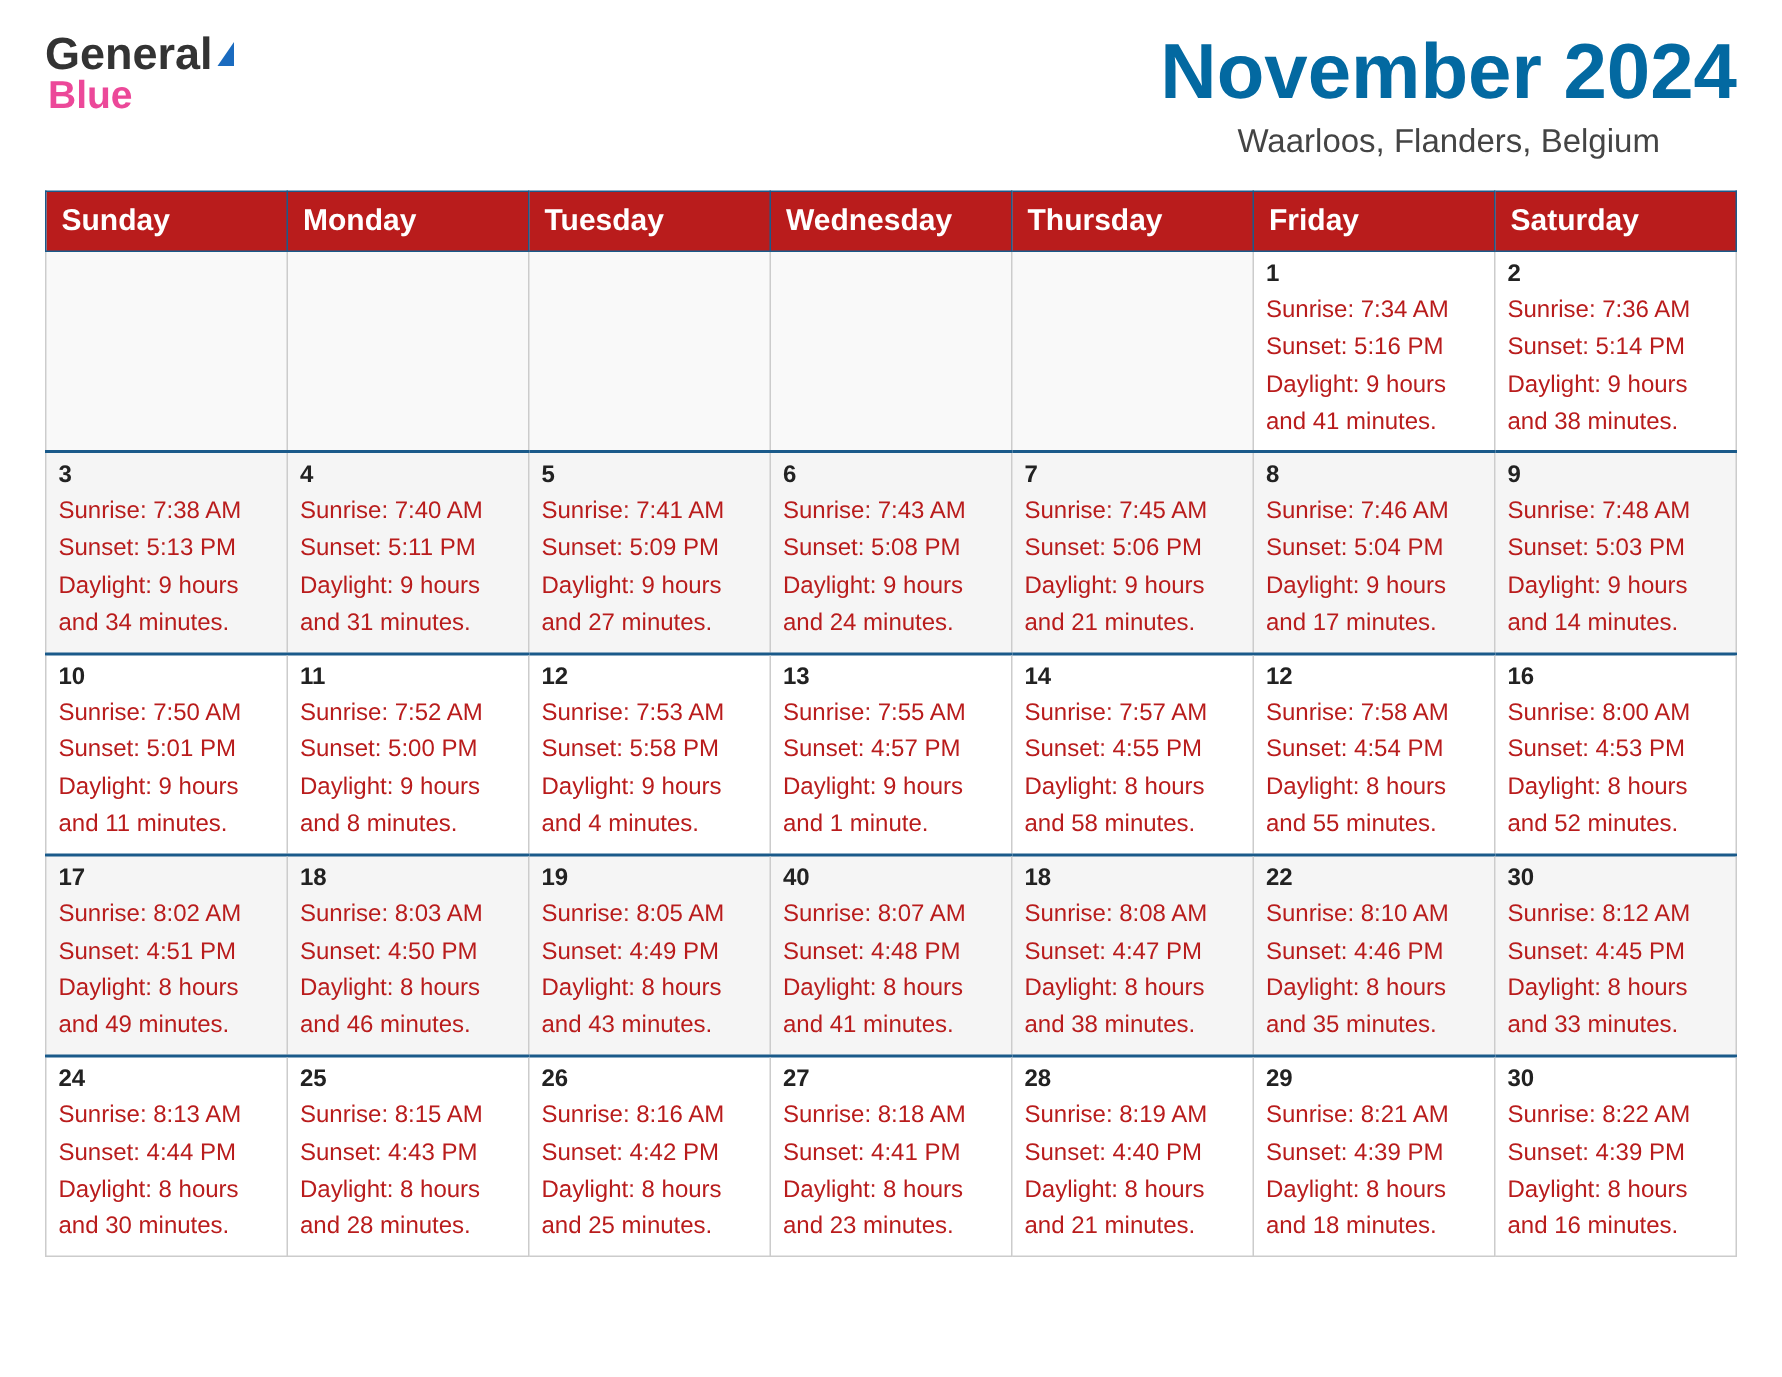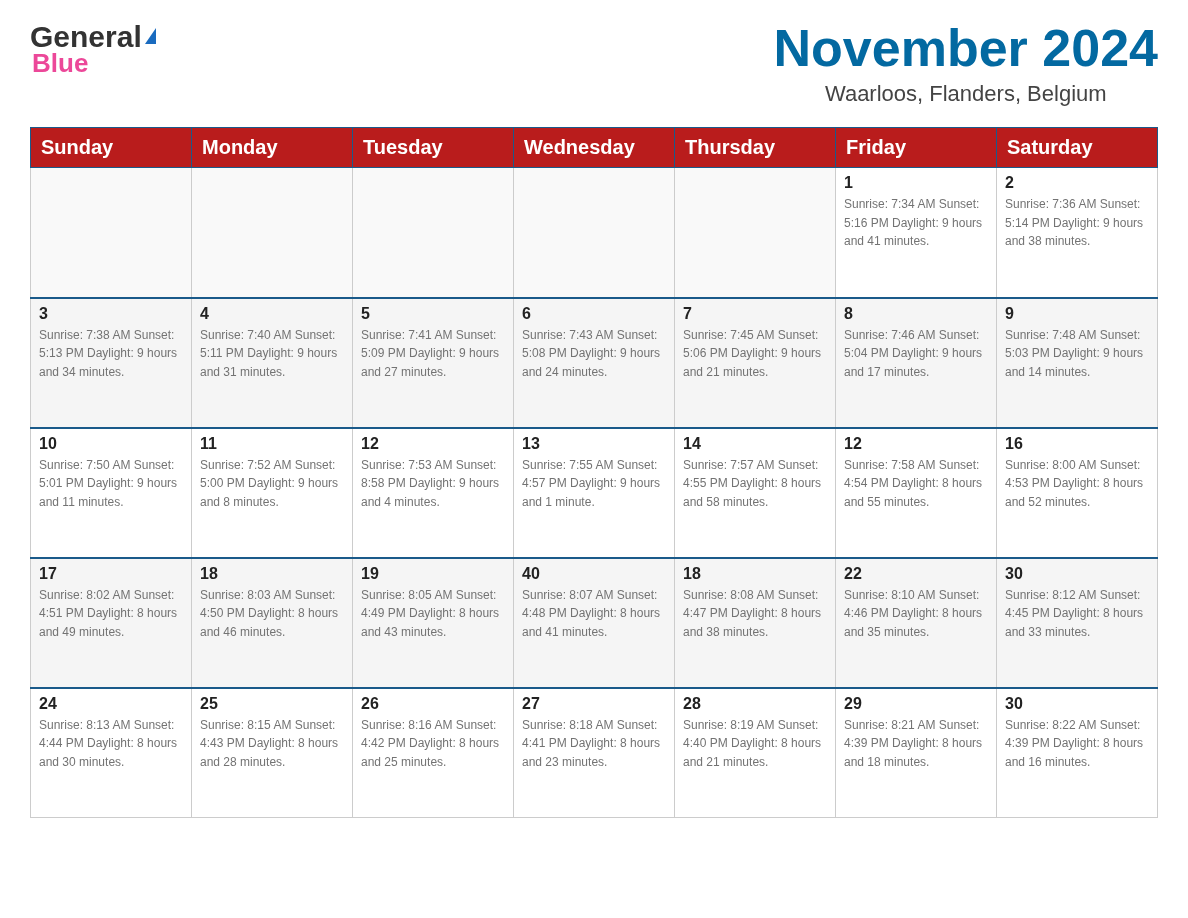--- a/index.html
+++ b/index.html
@@ -68,22 +68,22 @@
       background: #f9f9f9;
     }
     .day-number {
       font-size: 16px;
       font-weight: bold;
       color: #222;
       display: block;
       margin-bottom: 3px;
     }
     .sun-info {
-      font-size: 12px;
-      color: #737373;
+      font-size: 16px;
+      color: #b91c1c;
       line-height: 1.55;
     }
     .row-separator td {
       border-top: 2px solid #1a5a8a;
     }
   </style>
 </head>
 <body>
 
 <div class="header">
@@ -196,21 +196,21 @@
         <td>
           <span class="day-number">11</span>
           <div class="sun-info">Sunrise: 7:52 AM
 Sunset: 5:00 PM
 Daylight: 9 hours
 and 8 minutes.</div>
         </td>
         <td>
           <span class="day-number">12</span>
           <div class="sun-info">Sunrise: 7:53 AM
-Sunset: 8:58 PM
+Sunset: 5:58 PM
 Daylight: 9 hours
 and 4 minutes.</div>
         </td>
         <td>
           <span class="day-number">13</span>
           <div class="sun-info">Sunrise: 7:55 AM
 Sunset: 4:57 PM
 Daylight: 9 hours
 and 1 minute.</div>
         </td>

